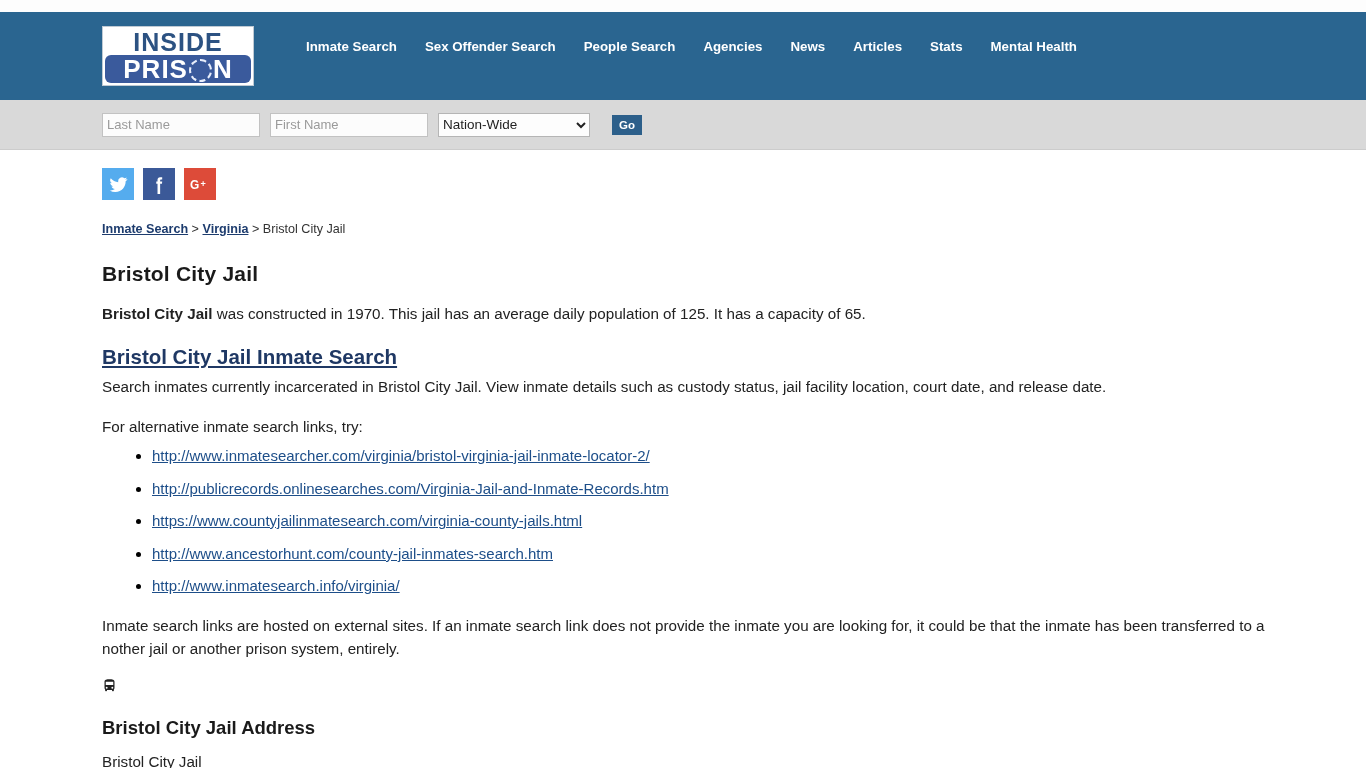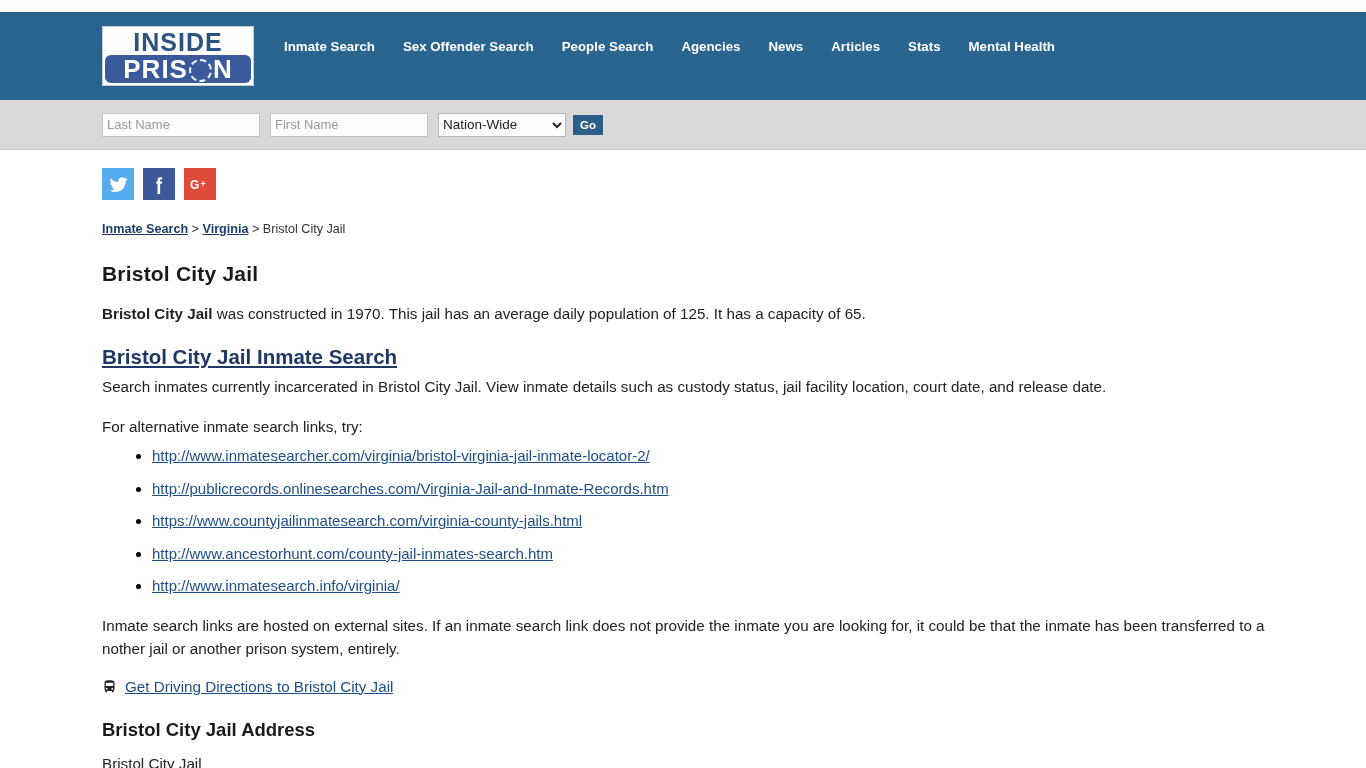--- a/index.html
+++ b/index.html
@@ -19,20 +19,21 @@
   }
 
   
   .site-header {
     background: #2a6590;
     height: 88px;
     display: flex;
     align-items: flex-start;
     padding-left: 102px;
     box-sizing: border-box;
+    gap: 22px;
   }
 
   
   .logo {
     width: 152px;
     height: 60px;
     background: #ffffff;
     border: 1px solid #bfcad4;
     box-sizing: border-box;
     margin-top: 14px;
@@ -114,28 +115,28 @@
     font-family: "Liberation Sans", sans-serif;
     padding: 1px 4px;
     border: 1px solid #c2c2c2;
     background: #fcfcfc;
     color: #3b82f6;
     margin-right: 10px;
     box-sizing: content-box;
   }
   .search-bar input[type="text"]::placeholder { color: #9a9a9a; }
   .search-bar select {
-    width: 128px;
+    width: 152px;
     height: 24px;
     font-size: 13.5px;
     font-family: "Liberation Sans", sans-serif;
     border: 1px solid #b5b5b5;
     background: #fdfdfd;
     color: #222;
-    margin-right: 7px;
+    margin-right: 22px;
   }
   .go-button {
     background: #2c5f8a;
     color: #ffffff;
     font-size: 11.5px;
     font-weight: bold;
     border: none;
     padding: 4px 7px;
     cursor: pointer;
     font-family: "Liberation Sans", sans-serif;
@@ -360,20 +361,19 @@
   </ul>
 
   <p class="body-text">Inmate search links are hosted on external sites. If an inmate search link does not provide the inmate you are looking for, it could be that the inmate has been transferred to another jail or another prison system, entirely.</p>
 
   <div class="directions-row">
     <span class="bus-icon">
       <svg width="15" height="15" viewBox="0 0 24 24" aria-hidden="true">
         <path fill="#222222" d="M4 16c0 .9.4 1.7 1 2.2V20c0 .6.4 1 1 1h1c.6 0 1-.4 1-1v-1h8v1c0 .6.4 1 1 1h1c.6 0 1-.4 1-1v-1.8c.6-.5 1-1.3 1-2.2V6c0-3.5-3.6-4-8-4S4 2.5 4 6v10zm3.5 1a1.5 1.5 0 1 1 0-3 1.5 1.5 0 0 1 0 3zm9 0a1.5 1.5 0 1 1 0-3 1.5 1.5 0 0 1 0 3zm1.5-6H6V6h12v5z"></path>
       </svg>
     </span>
-    <a href="#">Get Driving Directions to Bristol City Jail</a>
   </div>
 
   <h2 class="address-title">Bristol City Jail Address</h2>
 
   <p class="address-line">Bristol City Jail</p>
 
 </div>
 
 </body></html>

